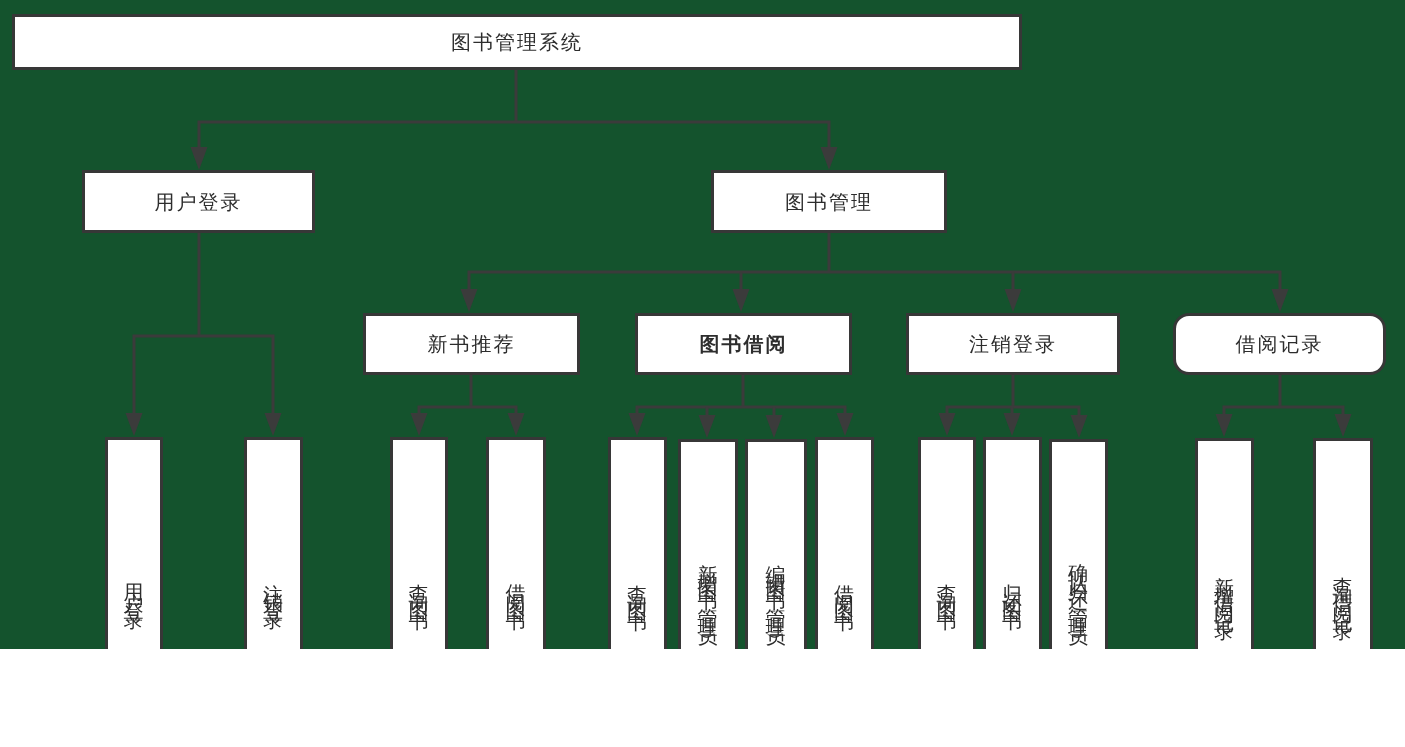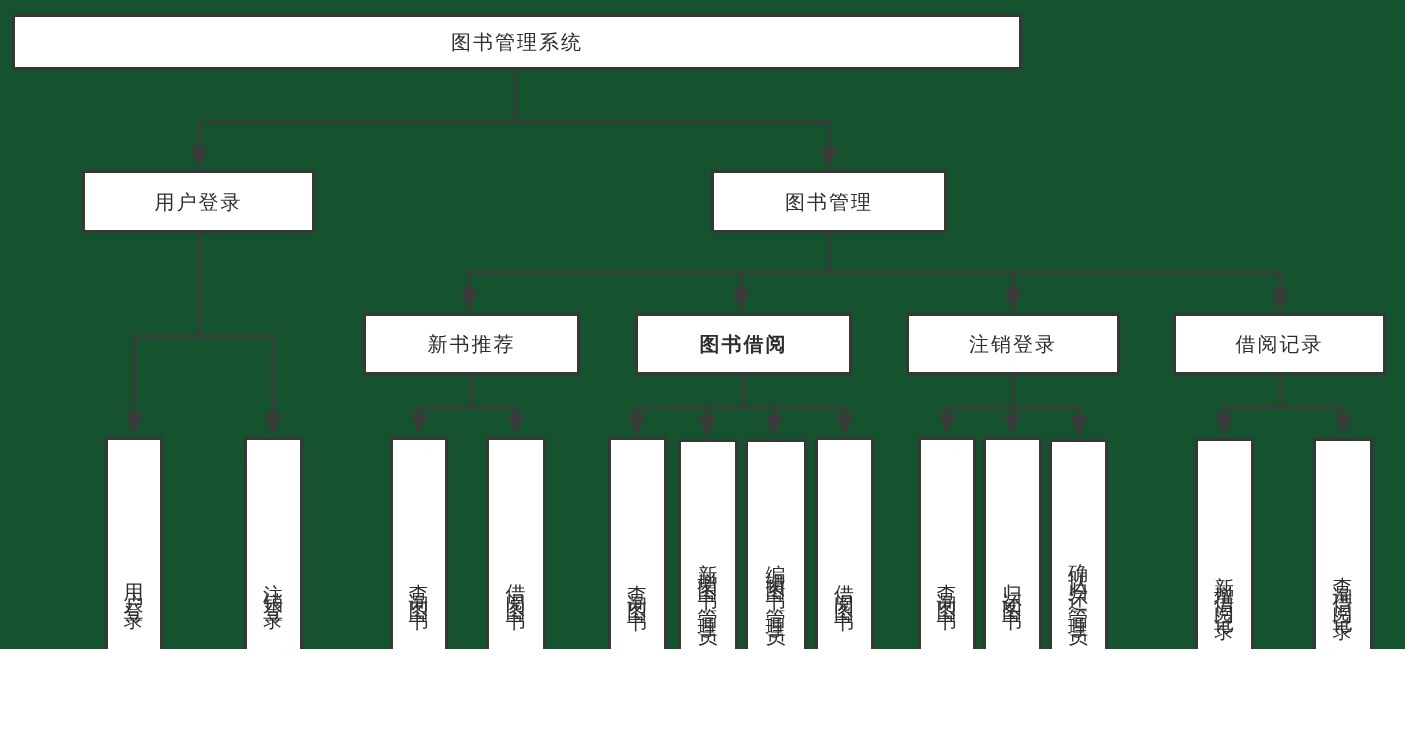--- a/index.html
+++ b/index.html
@@ -124,21 +124,21 @@
 
   <div class="node hnode" style="left:363px;top:313px;width:217px;height:62px;">
     <span>新书推荐</span>
   </div>
   <div class="node hnode" style="left:635px;top:313px;width:217px;height:62px;font-weight:bold;">
     <span>图书借阅</span>
   </div>
   <div class="node hnode" style="left:906px;top:313px;width:214px;height:62px;">
     <span>注销登录</span>
   </div>
-  <div class="node hnode" style="left:1173px;top:313px;width:213px;height:62px;">
+  <div class="node hnode" style="left:1173px;top:313px;width:213px;height:62px;border-radius:16px;">
     <span>借阅记录</span>
   </div>
 
   <div class="node vnode" style="left:105px;top:437px;width:58px;height:298px;">
     <span class="vtext">用户登录</span>
   </div>
   <div class="node vnode" style="left:244px;top:437px;width:59px;height:298px;">
     <span class="vtext">注销登录</span>
   </div>
 

